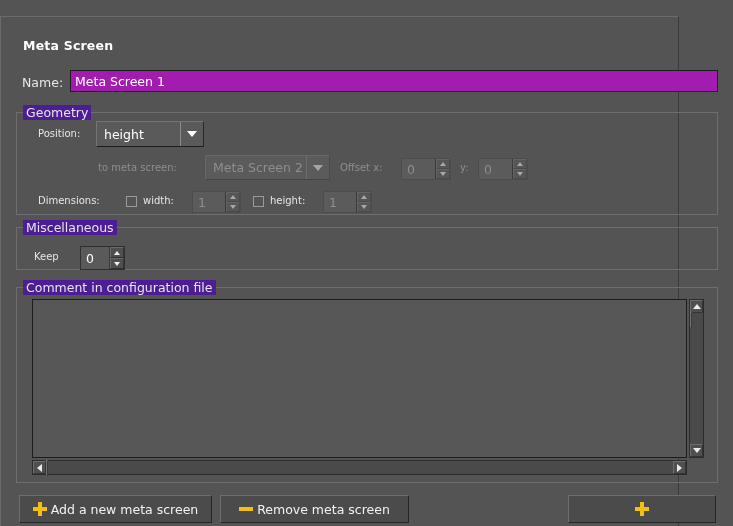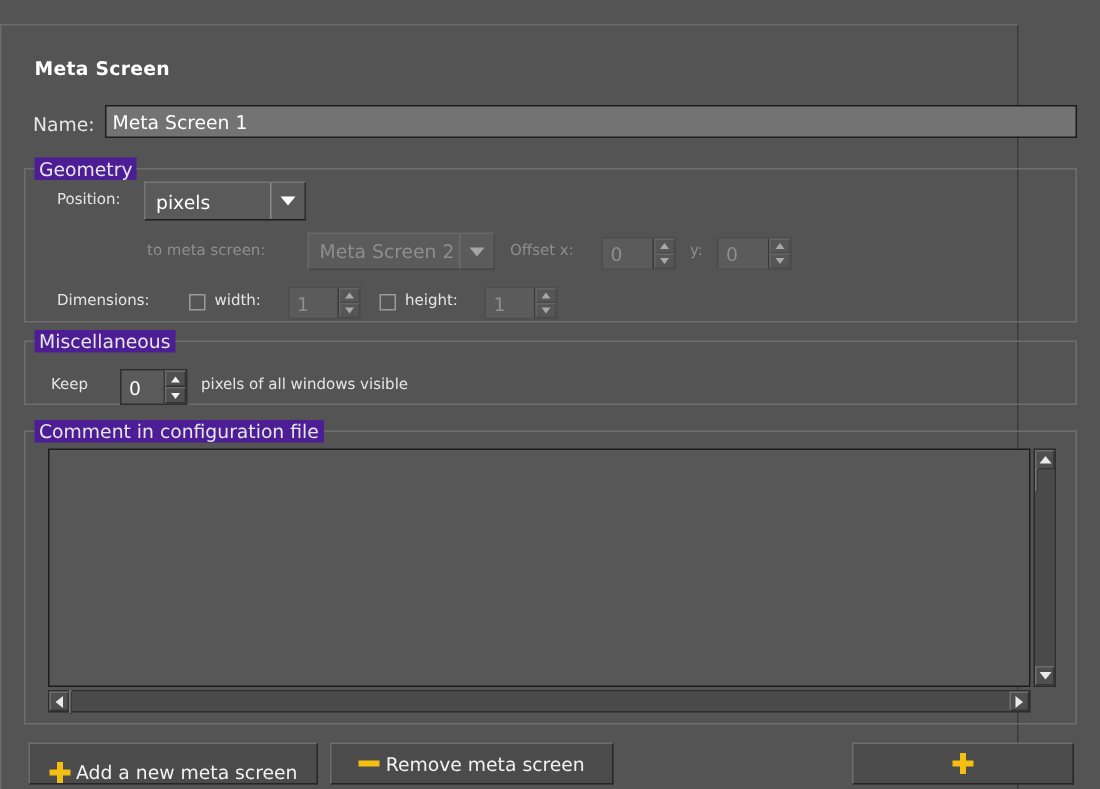--- a/index.html
+++ b/index.html
@@ -28,21 +28,21 @@
     letter-spacing:.2px;
   }
 
   
   .name-label{
     position:absolute;left:21px;top:58px;font-size:12.5px;color:#e6e6e6;
   }
   .name-input{
     position:absolute;left:69px;top:53px;width:648px;height:22px;
     box-sizing:border-box;
-    background:#737373;
+    background:#a21caf;
     border:1px solid #1c1c1c;
     color:#ffffff;
     font-family:inherit;font-size:12.5px;
     padding:0 4px;
     outline:none;
   }
 
   
   .group{
     position:absolute;box-sizing:border-box;
@@ -233,21 +233,21 @@
     background:#4b4b4b;
     border-top:1px solid #6e6e6e;
     border-left:1px solid #6e6e6e;
     border-right:1px solid #262626;
     border-bottom:1px solid #262626;
     display:flex;align-items:center;justify-content:center;
     gap:4px;
     font-size:12.5px;color:#f2f2f2;
     cursor:default;white-space:nowrap;
   }
-  #btn-add-meta{left:18px;top:478px;width:193px;align-items:flex-end;}
+  #btn-add-meta{left:18px;top:478px;width:193px;}
   #btn-remove-meta{left:219px;top:478px;width:189px;}
   #btn-add-screen{left:567px;top:478px;width:148px;}
 
   .ic-plus{
     position:relative;width:14px;height:14px;flex:none;
   }
   .ic-plus:before,.ic-plus:after{
     content:"";position:absolute;background:#f5bf12;
   }
   .ic-plus:before{left:5px;top:0;width:4px;height:14px;}
@@ -266,21 +266,21 @@
   <div class="name-label">Name:</div>
   <input class="name-input" type="text" value="Meta Screen 1" style="">
 
   <div class="group" id="group-geometry">
     <div class="group-title">Geometry</div>
   </div>
 
   <div class="lbl" style="left:37px;top:111px;">Position:</div>
 
   <div class="combo" id="combo-position">
-    <span class="cbtext">pixels</span>
+    <span class="cbtext">height</span>
     <span class="cbarrow">
         <span class="tri-down"></span>
       </span>
   </div>
 
   <div class="lbl dim" style="left:97px;top:145px;">to meta screen:</div>
 
   <div class="combo disabled" id="combo-metascreen">
     <span class="cbtext">Meta Screen 2</span>
     <span class="cbarrow">
@@ -359,21 +359,20 @@
     <span class="sbtns">
       <span class="sbtn">
           <span class="ar-up"></span>
         </span>
       <span class="sbtn">
           <span class="ar-dn"></span>
         </span>
     </span>
   </div>
 
-  <div class="lbl" style="left:133px;top:234px;">pixels of all windows visible</div>
 
   <div class="group" id="group-comment">
     <div class="group-title">Comment in configuration file</div>
   </div>
 
   <div class="ta-wrap">
     <div class="ta-box">
       <textarea class="ta-text" style=""></textarea>
     </div>
 

